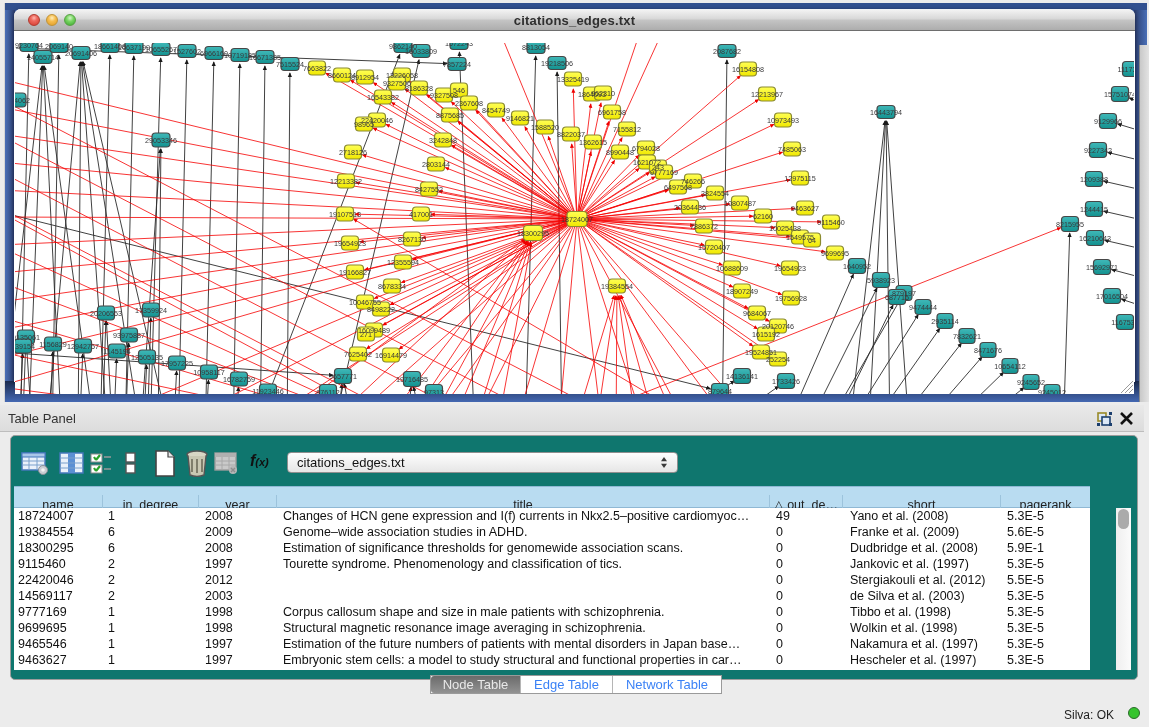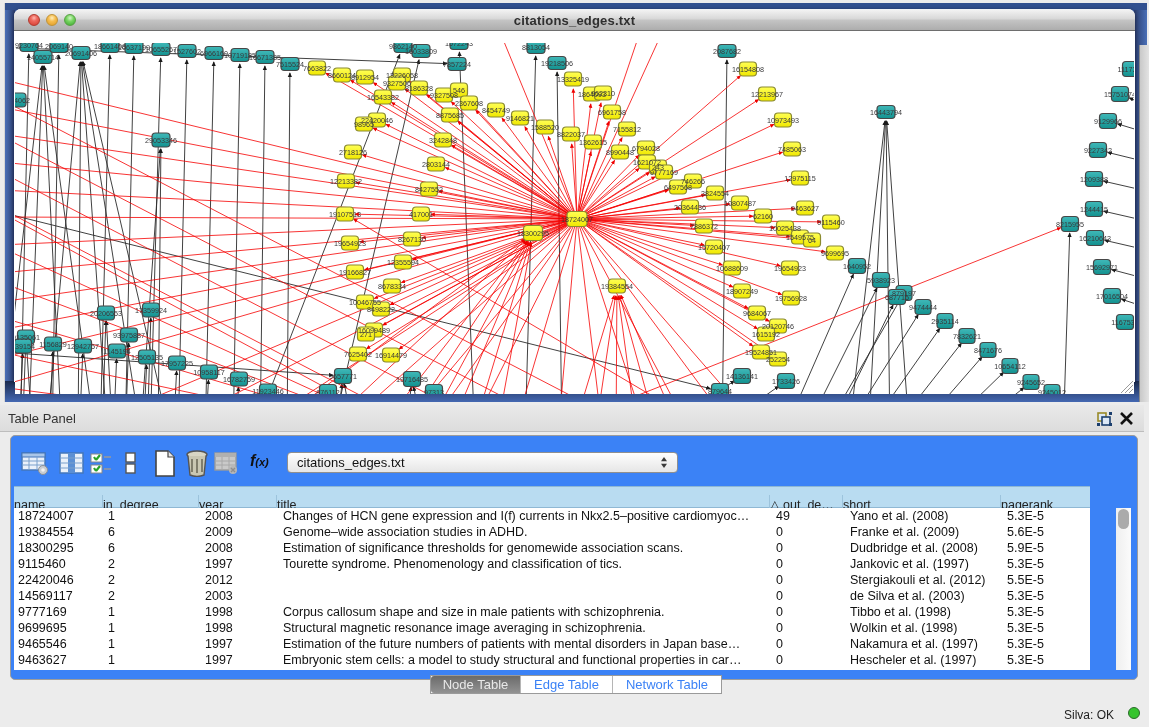--- a/index.html
+++ b/index.html
@@ -12,26 +12,26 @@
 .tl{position:absolute;top:5px;width:12px;height:12px;border-radius:50%;}
 .tl.r{left:14px;background:radial-gradient(circle at 50% 30%,#ffb8b0 0%,#ee6a5f 35%,#d33a2e 100%);border:1px solid #b13b30}
 .tl.y{left:32px;background:radial-gradient(circle at 50% 30%,#ffeebc 0%,#f6bd4f 40%,#df9b24 100%);border:1px solid #c09339}
 .tl.g{left:50px;background:radial-gradient(circle at 50% 30%,#d3f5c8 0%,#79d563 40%,#39a82d 100%);border:1px solid #59a045}
 .ttitle{position:absolute;top:4px;width:100%;text-align:center;font-size:13px;font-weight:700;color:#2f2f2f;letter-spacing:.2px}
 .canvas{position:absolute;left:1px;top:34px;width:1119px;height:351px;background:#fff;overflow:hidden}
 .rstrip{position:absolute;right:0;top:45px;width:10px;height:649px;background:linear-gradient(90deg,#c9c9c9,#e3e3e3);border-left:1px solid #8a8a8a}
 .tp{position:absolute;left:0;top:402px;width:1149px;height:325px;background:#ececec}
 .tpbar{position:absolute;left:0;top:3px;width:1144px;height:27px;background:linear-gradient(180deg,#e9e9e9,#dcdcdc);border-bottom:1px solid #bdbdbd}
 .tpbar span{position:absolute;left:8px;top:6px;font-size:13px;color:#333}
-.panel{position:absolute;left:10px;top:33px;width:1128px;height:245px;background:#3b82f6;border:1px solid #9c9c9c;border-radius:5px}
+.panel{position:absolute;left:10px;top:33px;width:1128px;height:245px;background:#0f766e;border:1px solid #9c9c9c;border-radius:5px}
 .toolbar{position:absolute;left:0;top:0;width:100%;height:46px}
 .combo{position:absolute;left:276px;top:16px;width:391px;height:21px;background:linear-gradient(180deg,#fefefe,#e6e6e6);border:1px solid #8f8f8f;border-radius:4px;font-size:13px;color:#111;line-height:19px;padding-left:9px}
 .combo svg{position:absolute;right:9px;top:3px}
 .thead{position:absolute;left:3px;top:50px;width:1076px;height:22px;background:#b9dcf1;border-top:1px solid #8fb8d4;border-bottom:1px solid #8fb8d4}
-.th{position:absolute;top:8px;height:22px;font-size:12.5px;color:#222;line-height:21px;border-right:1px solid #9cc3dc}
+.th{position:absolute;top:8px;height:22px;font-size:12.5px;color:#222;text-align:center;line-height:21px;border-right:1px solid #9cc3dc}
 .tbody{position:absolute;left:3px;top:72px;width:1076px;height:162px;background:#fff;font-size:12.5px;color:#111}
 .tr{position:relative;height:16px;line-height:16px;white-space:nowrap}
 .tr div{position:absolute;top:0;height:16px;overflow:hidden}
 .c0{left:4px;width:84px}.c1{left:94px;width:90px}.c2{left:191px;width:72px}
 .c3{left:269px;width:486px}.c4{left:762px;width:66px}.c5{left:836px;width:160px}
 .c6{left:993px;width:84px}
 .sbar{position:absolute;right:6px;top:72px;width:15px;height:162px;background:linear-gradient(90deg,#efefef,#fbfbfb)}
 .sthumb{position:absolute;left:2px;top:1px;width:11px;height:20px;border-radius:6px;background:#ababab}
 .tabs{position:absolute;left:430px;top:675px;width:292px;height:19px;border:1px solid #9a9a9a;border-radius:0;background:#fff;font-size:13px}
 .tab{position:absolute;top:0;height:17px;line-height:17px;text-align:center;color:#3b82f6}
@@ -660,21 +660,21 @@
           <div class="c5">Franke et al. (2009)</div>
           <div class="c6">5.6E-5</div>
         </div>
         <div class="tr">
           <div class="c0">18300295</div>
           <div class="c1">6</div>
           <div class="c2">2008</div>
           <div class="c3">Estimation of significance thresholds for genomewide association scans.</div>
           <div class="c4">0</div>
           <div class="c5">Dudbridge et al. (2008)</div>
-          <div class="c6">5.9E-5</div>
+          <div class="c6">5.9E-1</div>
         </div>
         <div class="tr">
           <div class="c0">9115460</div>
           <div class="c1">2</div>
           <div class="c2">1997</div>
           <div class="c3">Tourette syndrome. Phenomenology and classification of tics.</div>
           <div class="c4">0</div>
           <div class="c5">Jankovic et al. (1997)</div>
           <div class="c6">5.3E-5</div>
         </div>

